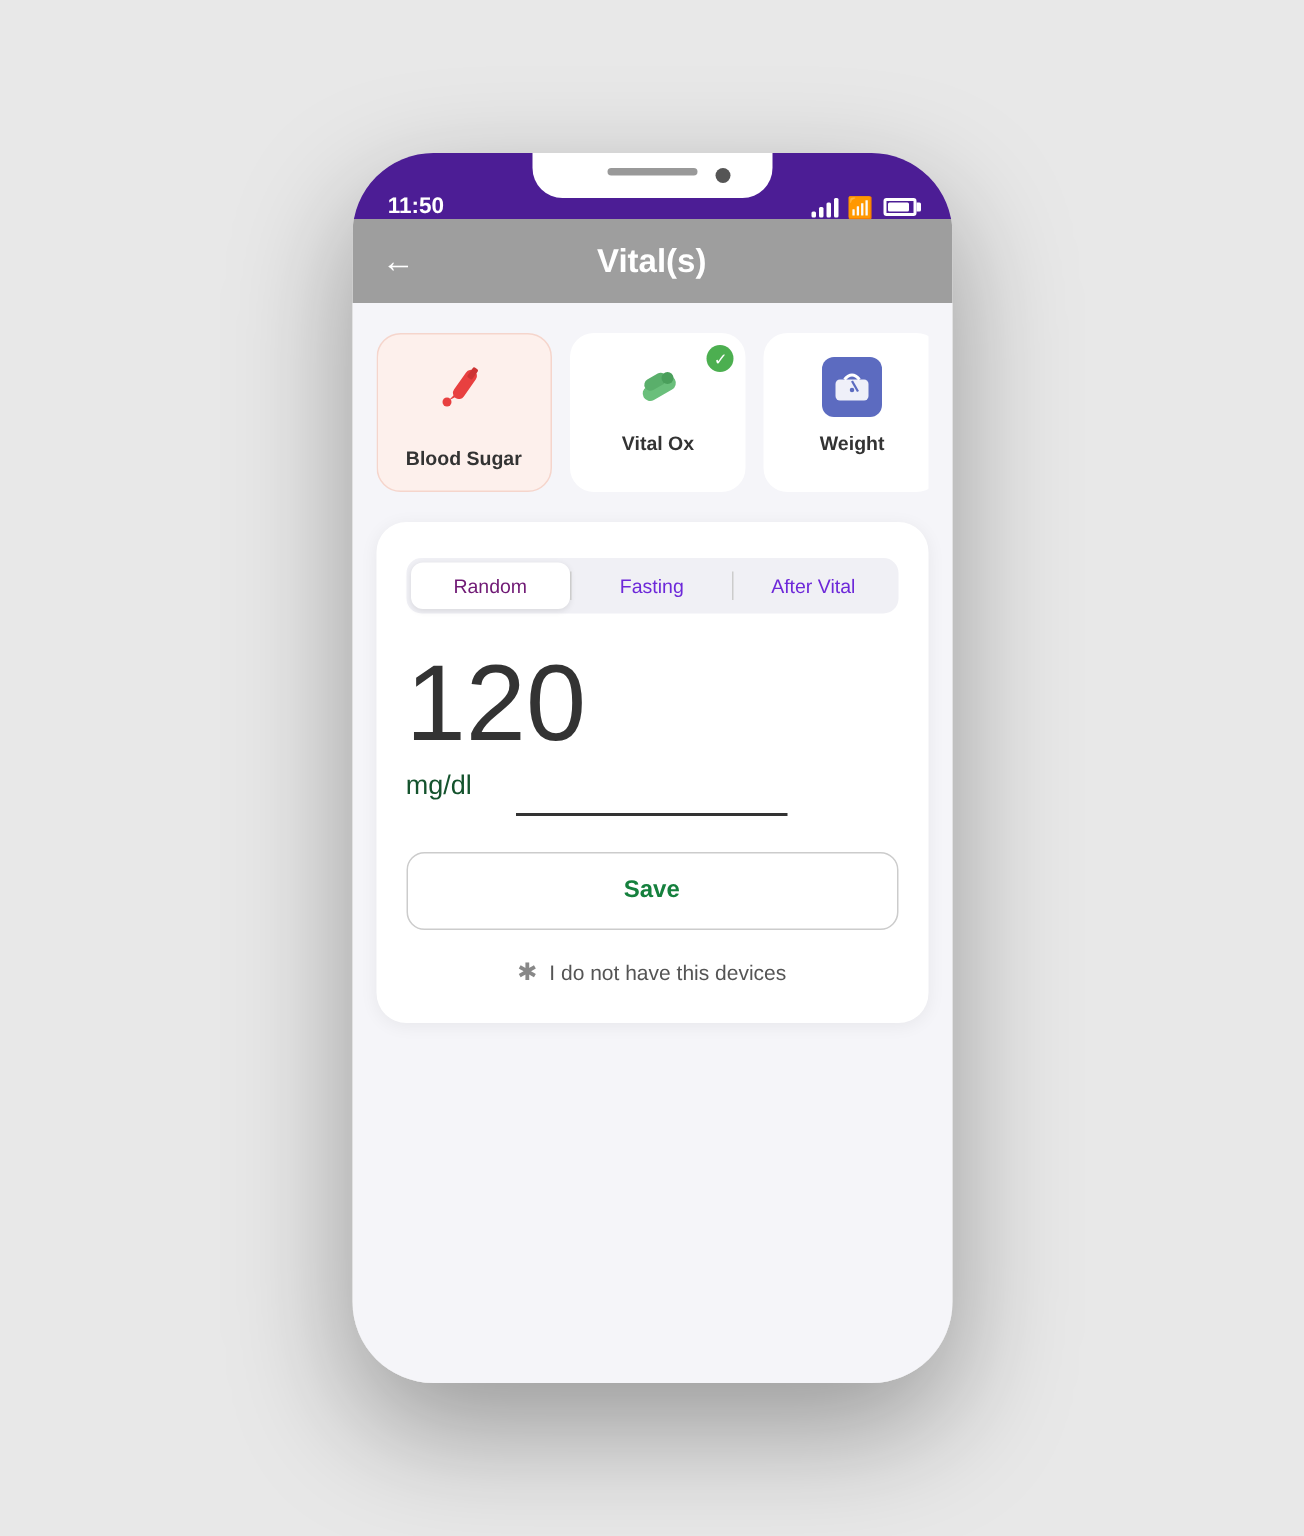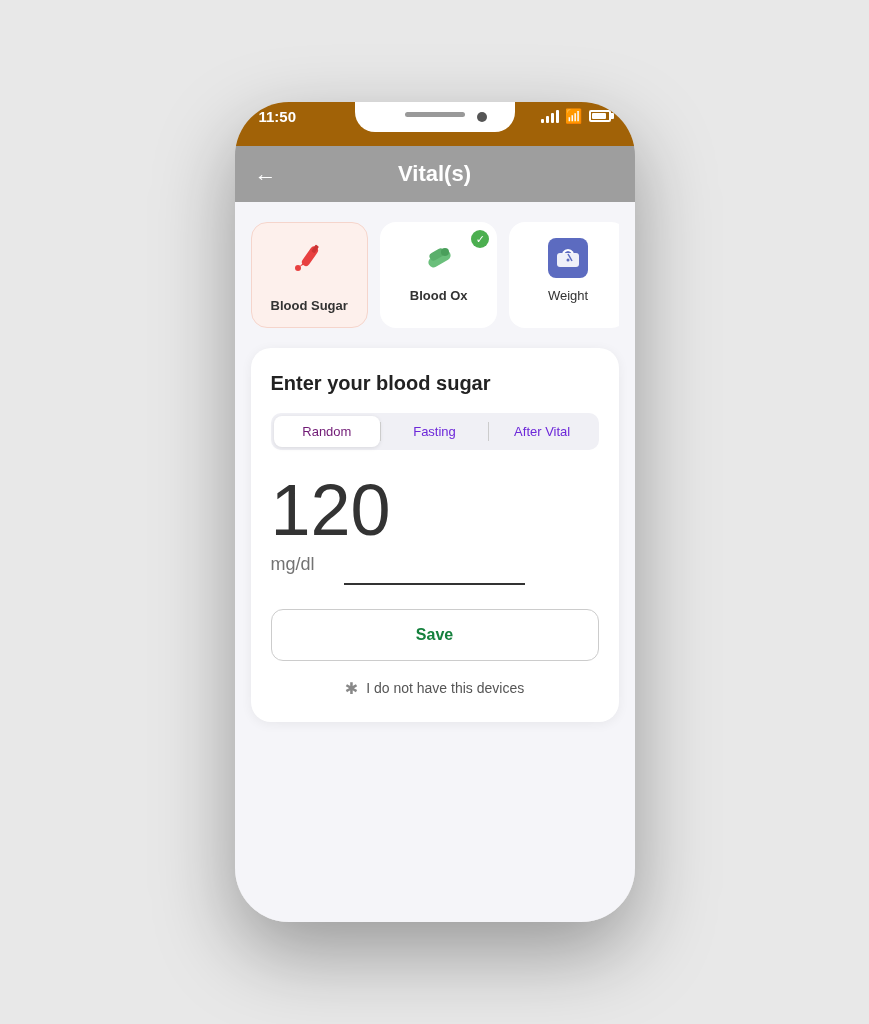--- a/index.html
+++ b/index.html
@@ -54,23 +54,23 @@
       top: 10px;
     }
 
     
     .status-bar {
       position: absolute;
       top: 0;
       left: 0;
       right: 0;
       height: 44px;
-      background: #a16207;
-      display: flex;
-      align-items: flex-start;
+      background: #4c1d95;
+      display: flex;
+      align-items: flex-end;
       justify-content: space-between;
       padding: 0 24px;
       z-index: 5;
     }
     .status-time {
       font-size: 15px;
       font-weight: 600;
       color: #fff;
       padding-top: 6px;
     }
@@ -270,21 +270,21 @@
       flex-direction: column;
     }
     .value-number {
       font-size: 72px;
       font-weight: 300;
       color: #333;
       line-height: 1;
     }
     .value-unit {
       font-size: 18px;
-      color: #737373;
+      color: #14532d;
       font-weight: 400;
     }
     .value-underline {
       width: 55%;
       height: 1.5px;
       background: #333;
       margin: 4px auto 24px auto;
     }
 
     
@@ -379,42 +379,41 @@
 
       <div class="vital-card" style="position:relative;">
         <div class="check-badge">✓</div>
         <div class="vital-card-icon">
           <svg width="36" height="36" viewBox="0 0 36 36">
             <rect x="6" y="14" width="24" height="10" rx="5" fill="#6abf7b" transform="rotate(-30 18 18)"></rect>
             <rect x="10" y="10" width="16" height="8" rx="4" fill="#5aaf6b" transform="rotate(-30 18 18)"></rect>
             <circle cx="24" cy="12" r="4" fill="#4a9f5b"></circle>
           </svg>
         </div>
-        <span class="vital-card-label">Blood Ox</span>
+        <span class="vital-card-label">Vital Ox</span>
       </div>
 
       <div class="vital-card">
         <div class="vital-card-icon">
           <div class="weight-icon-bg">
             <svg width="26" height="26" viewBox="0 0 26 26" fill="none">
               <rect x="2" y="8" width="22" height="14" rx="3" fill="white" opacity="0.9"></rect>
               <path d="M8 8 Q13 2 18 8" stroke="white" stroke-width="2" fill="none"></path>
               <line x1="13" y1="9" x2="17" y2="16" stroke="#5c6bc0" stroke-width="1.5"></line>
               <circle cx="13" cy="15" r="1.5" fill="#5c6bc0"></circle>
             </svg>
           </div>
         </div>
-        <span class="vital-card-label" style="font-weight:400;">Weight</span>
+        <span class="vital-card-label" style="font-weight:700;">Weight</span>
       </div>
 
     </div>
 
     <div class="form-card">
 
-      <div class="form-title">Enter your blood sugar</div>
 
       
       <div class="tabs-row">
         <div class="tab-item active">Random</div>
         <div class="tab-divider"></div>
         <div class="tab-item">Fasting</div>
         <div class="tab-divider"></div>
         <div class="tab-item">After Vital</div>
       </div>
 

